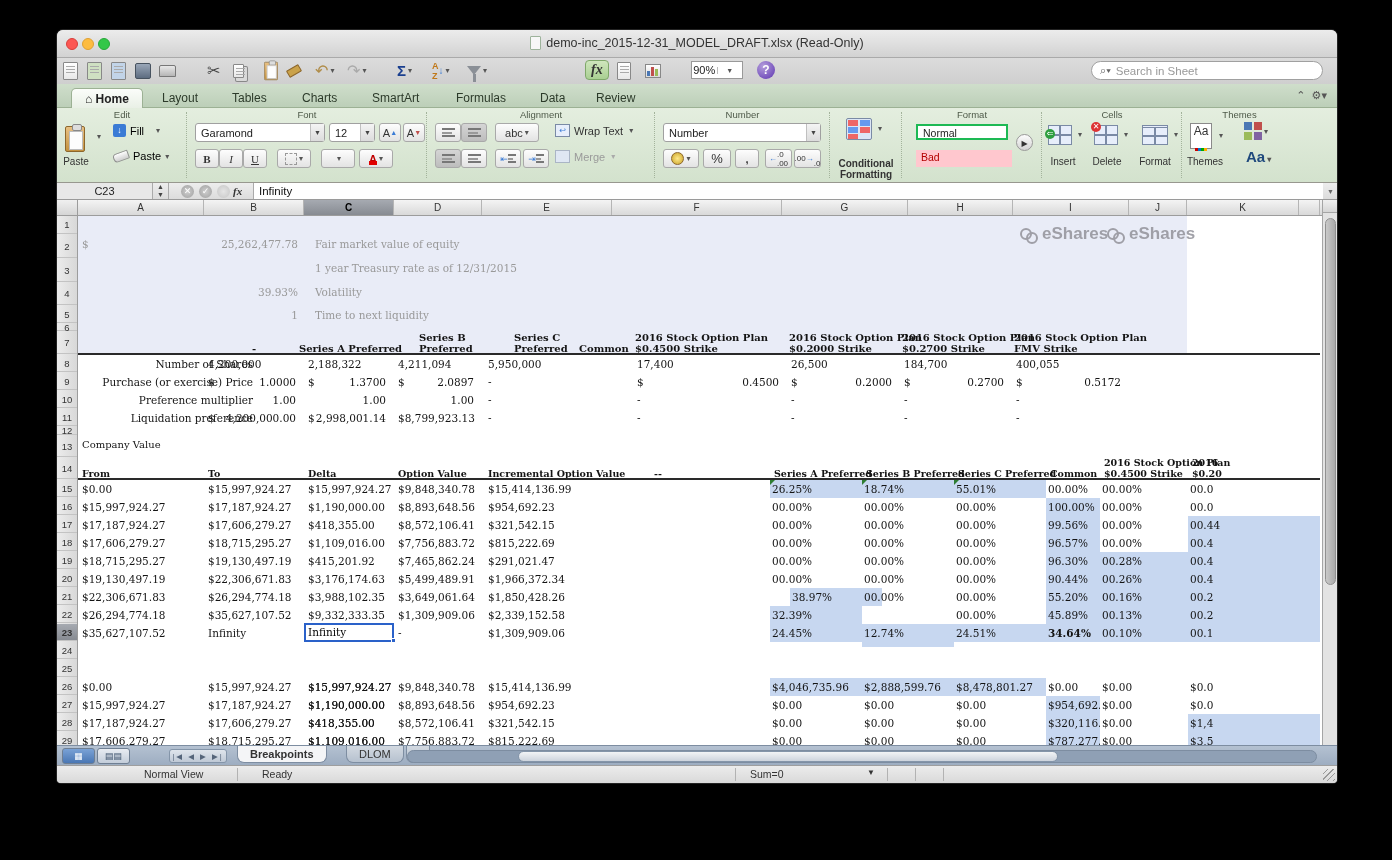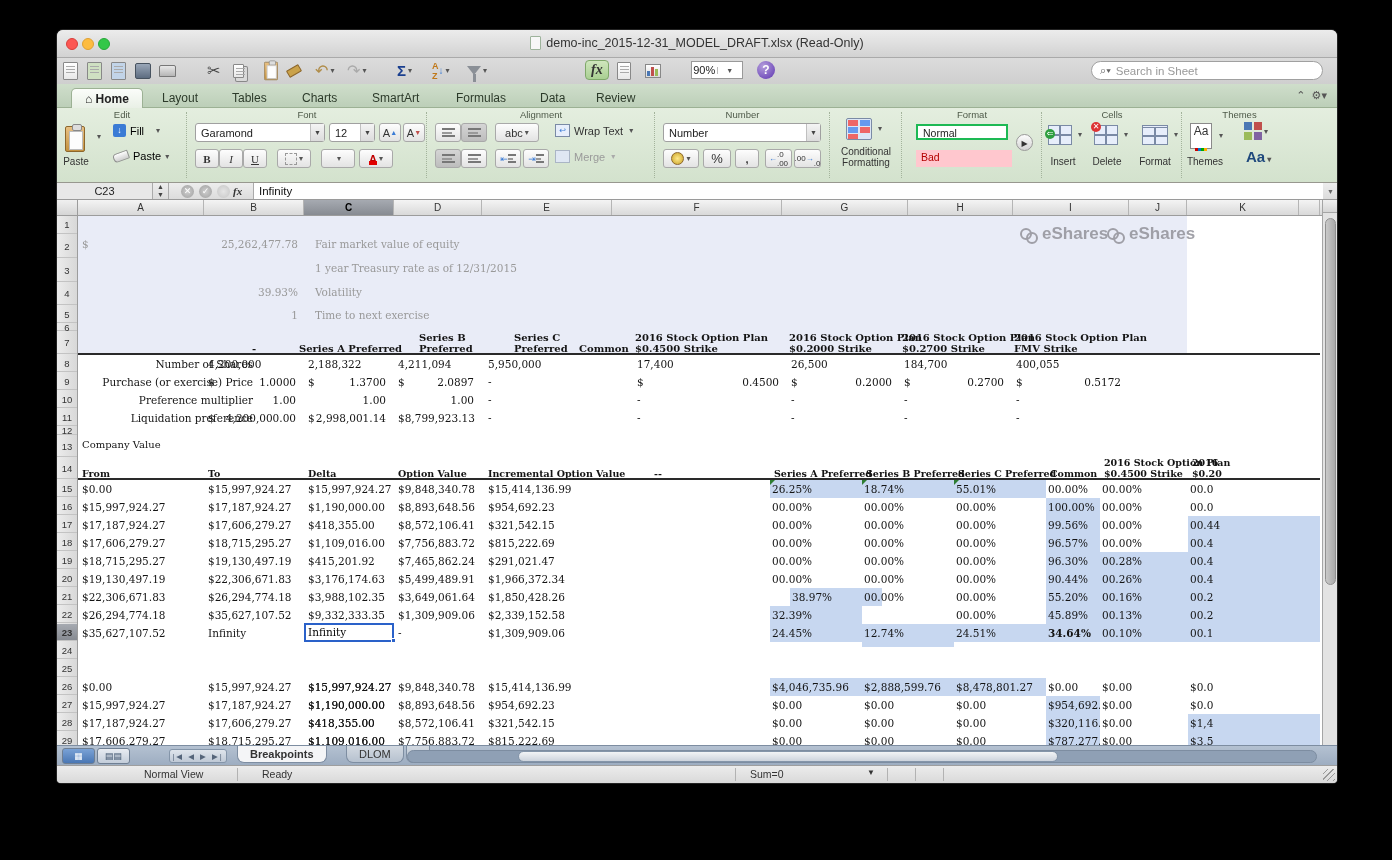--- a/index.html
+++ b/index.html
@@ -348,21 +348,21 @@
       <div style="position:absolute;left:16px;top:10px;">
         <span class="cficon" style="display:block;">
           <i style="left:1px;top:1px;background:#e66;"></i>
             <i style="left:13px;top:1px;background:#69e;"></i>
           <i style="left:1px;top:8px;background:#69e;"></i>
             <i style="left:13px;top:8px;background:#e66;"></i>
           <i style="left:1px;top:15px;background:#e66;"></i>
         </span>
         <span style="position:absolute;right:-10px;top:6px;font-size:8px;color:#555;">▾</span>
       </div>
-      <div class="biglabel" style="left:-4px;top:38px;width:80px;line-height:11px;">
+      <div class="biglabel" style="left:-4px;top:50px;width:80px;line-height:11px;font-weight:bold;">
         <span>Conditional</span><br><span>Formatting</span>
       </div>
     </div>
 
     <div class="group" style="left:845px;width:140px;">
       <div class="glabel">Format</div>
         <div class="sep"></div>
       <div class="stylebox" style="left:14px;top:16px;width:92px;height:16px;background:#fff;border:2px solid #1db954;color:#222;"><span>Normal</span></div>
       <div class="stylebox" style="left:14px;top:42px;width:96px;height:17px;background:#ffc7ce;color:#b40000;"><span>Bad</span></div>
       <div style="position:absolute;left:114px;top:26px;width:17px;height:17px;border-radius:50%;background:linear-gradient(#fdfdfd,#d3d3d3);border:1px solid #999;text-align:center;font-size:8px;line-height:17px;color:#333;">▶</div>
@@ -480,21 +480,21 @@
         <div class="ring r2"></div>
         <span style="margin-left: 4px;">eShares</span>
       </div>
       <div class="cell gray" style="left: 23px; top: 19px; width: 20px; height: 24px;">$</div>
       <div class="cell gray right" style="left: 23px; top: 19px; width: 220px; height: 24px;">25,262,477.78</div>
       <div class="cell gray" style="left: 256px; top: 19px; width: 420px; height: 24px;">Fair market value of equity</div>
       <div class="cell gray" style="left: 256px; top: 43px; width: 420px; height: 24px;">1 year Treasury rate as of 12/31/2015</div>
       <div class="cell gray right" style="left: 23px; top: 67px; width: 220px; height: 23px;">39.93%</div>
       <div class="cell gray" style="left: 256px; top: 67px; width: 420px; height: 23px;">Volatility</div>
       <div class="cell gray right" style="left: 23px; top: 90px; width: 220px; height: 18px;">1</div>
-      <div class="cell gray" style="left: 256px; top: 90px; width: 420px; height: 18px;">Time to next exercise</div>
+      <div class="cell gray" style="left: 256px; top: 90px; width: 420px; height: 18px;">Time to next liquidity</div>
       <div class="cell b center" style="left: 147px; top: 116px; width: 100px; height: 23px; display: flex; flex-direction: column; justify-content: flex-end; font-size: 10px; line-height: 11px; overflow: visible;">
         <span>-</span>
       </div>
       <div class="cell b" style="left: 240px; top: 116px; width: 150px; height: 23px; display: flex; flex-direction: column; justify-content: flex-end; font-size: 10px; line-height: 11px; overflow: visible;">
         <span>Series A Preferred</span>
       </div>
       <div class="cell b" style="left: 360px; top: 116px; width: 150px; height: 23px; display: flex; flex-direction: column; justify-content: flex-end; font-size: 10px; line-height: 11px; overflow: visible;">
         <span>Series B</span>
         <span>Preferred</span>
       </div>

